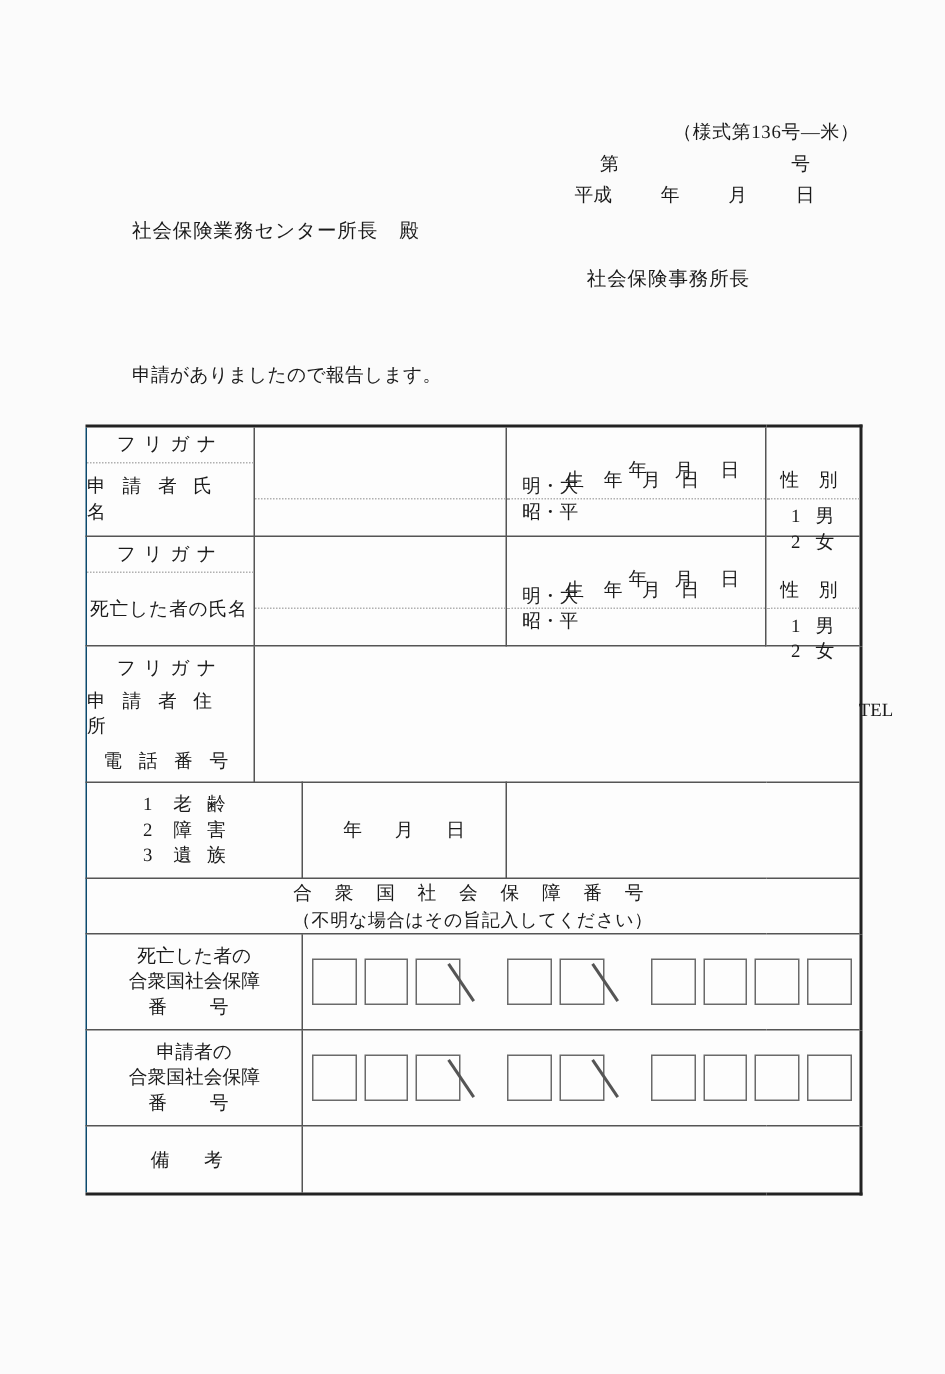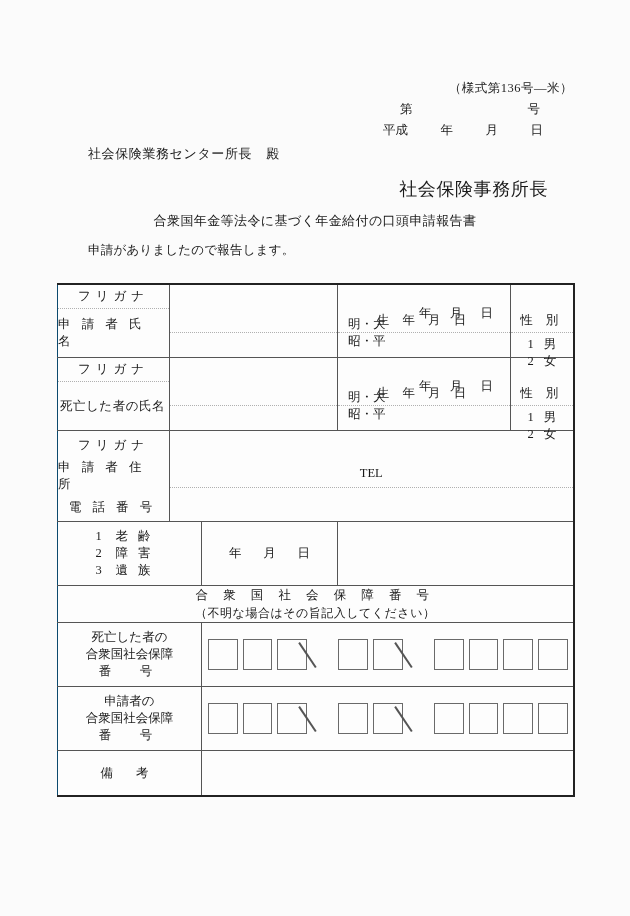--- a/index.html
+++ b/index.html
@@ -56,23 +56,22 @@
     letter-spacing: 0.6px;
   }
   .addressee .honorific {
     margin-left: 14px;
   }
   .issuer {
     position: absolute;
     left: 0; top: 177px;
     width: 500px;
     text-align: right;
-    font-size: 18px;
+    font-size: 13px;
     letter-spacing: 0.6px;
-    padding-left: 48px;
   }
   .doc-title {
     position: absolute;
     left: 0; top: 212px;
     width: 630px;
     text-align: center;
     font-size: 13px;
     letter-spacing: 0.4px;
   }
   .lead {
@@ -191,20 +190,21 @@
   .addr-label-stack > div {
     flex: 1;
     display: flex;
     align-items: center;
     justify-content: center;
   }
   .addr-body {
     height: 100%;
     display: flex;
     flex-direction: column;
+    align-items: flex-end;
   }
   .addr-furi {
     height: 23px;
     border-bottom: 1px dotted #b0b0b0;
   }
   .addr-rest {
     flex: 1;
     position: relative;
   }
   .tel {
@@ -312,21 +312,20 @@
     <span>月</span>
     <span>日</span>
   </div>
 
   <div class="addressee">
     <span>社会保険業務センター所長</span><span class="honorific">殿</span>
   </div>
 
   <div class="issuer">社会保険事務所長</div>
 
-  <div class="doc-title">合衆国年金等法令に基づく年金給付の口頭申請報告書</div>
 
   <div class="lead">
     <span class="l2">申請がありましたので報告します。</span>
   </div>
 
   <table class="form-table">
     <colgroup>
       <col style="width:112px">
       <col style="width:32px">
       <col style="width:136px">

